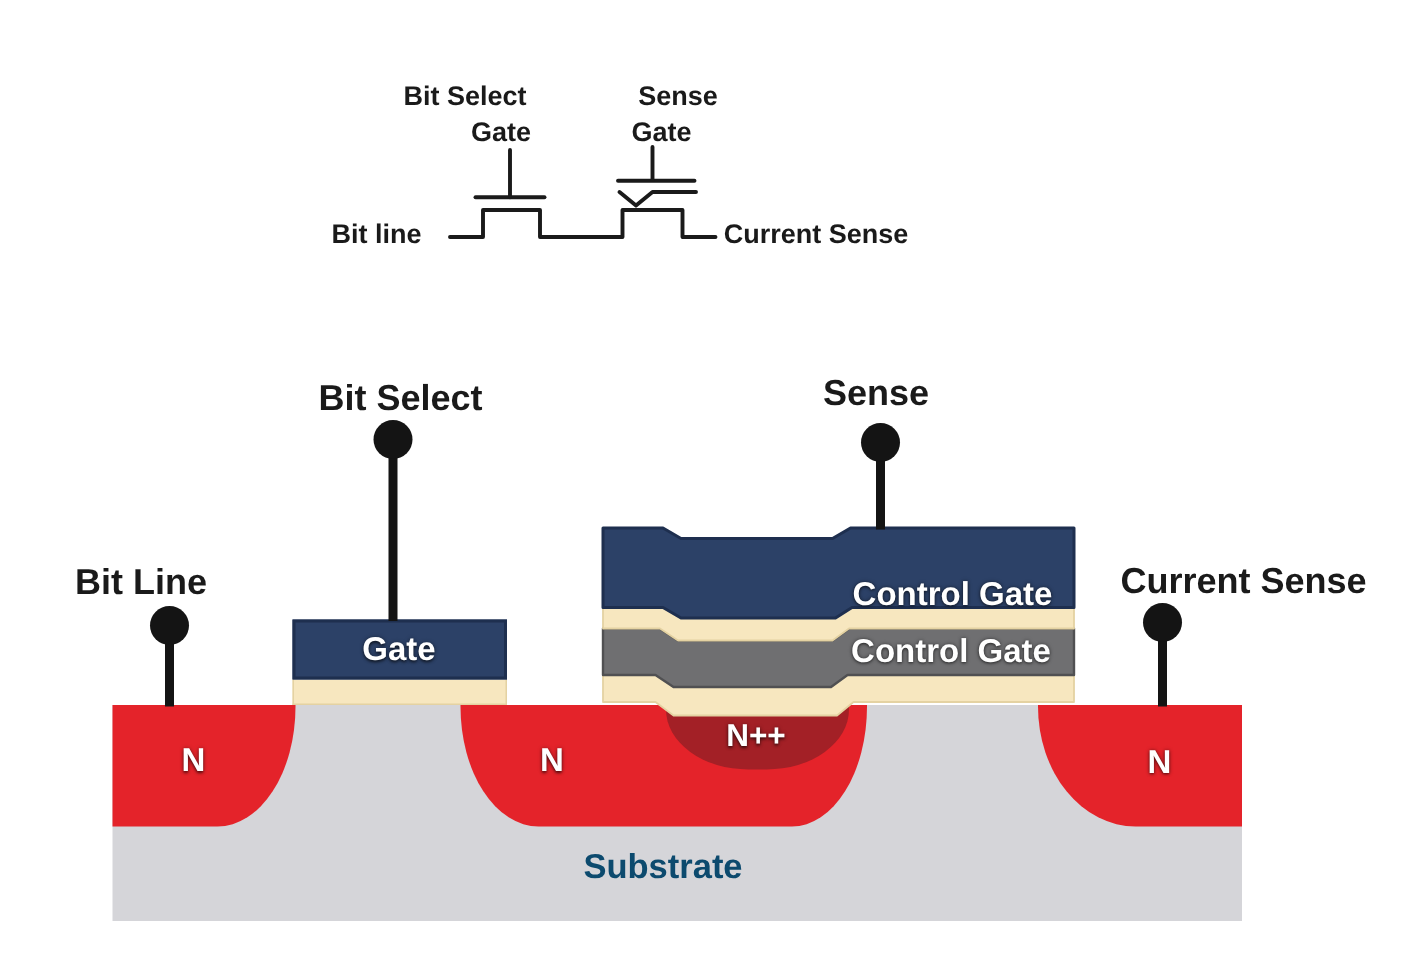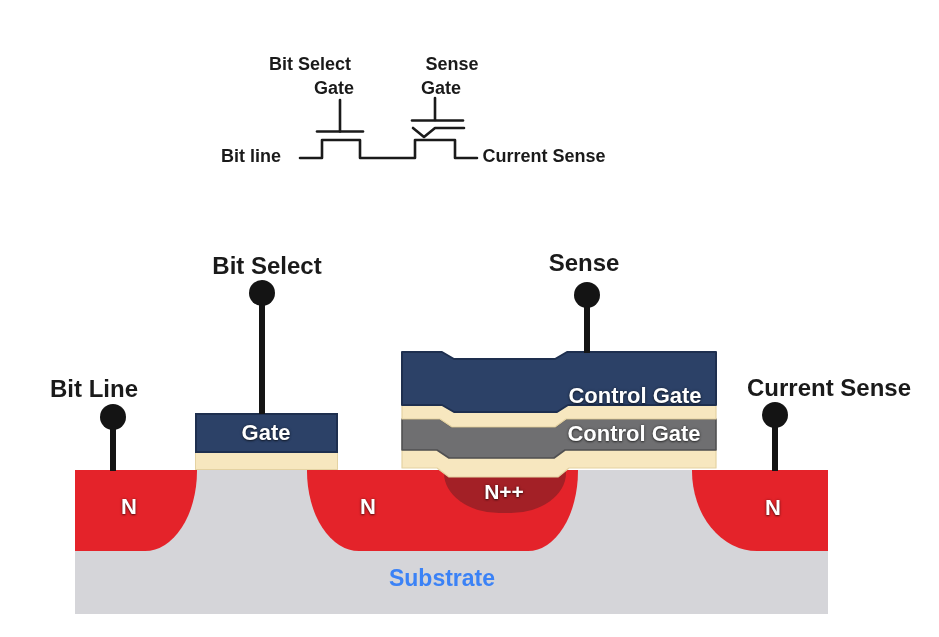--- a/index.html
+++ b/index.html
@@ -39,21 +39,21 @@
   .dot{width:26px;height:26px;border-radius:50%;background:var(--wire-black);}
 
   
   .lbl{position:absolute;transform:translate(-50%,-50%);white-space:nowrap;
        font-weight:bold;color:var(--ink);line-height:1;}
   .lbl-sch{font-size:18px;}
   .lbl-term{font-size:24px;}
   .lbl-white{color:#fff;text-shadow:0 1px 2px rgba(0,0,0,.55),0 0 3px rgba(0,0,0,.35);}
   .lbl-region{font-size:22px;}
   .lbl-npp{font-size:21px;}
-  .lbl-substrate{font-size:23px;color:#3b82f6;}
+  .lbl-substrate{font-size:23px;color:#0c4a6e;}
 </style>
 </head>
 <body>
 
 <div class="canvas">
 
   <div class="abs substrate"></div>
   <div class="abs n-region n-left"></div>
   <div class="abs n-region n-mid"></div>
   <div class="abs n-region n-right"></div>

